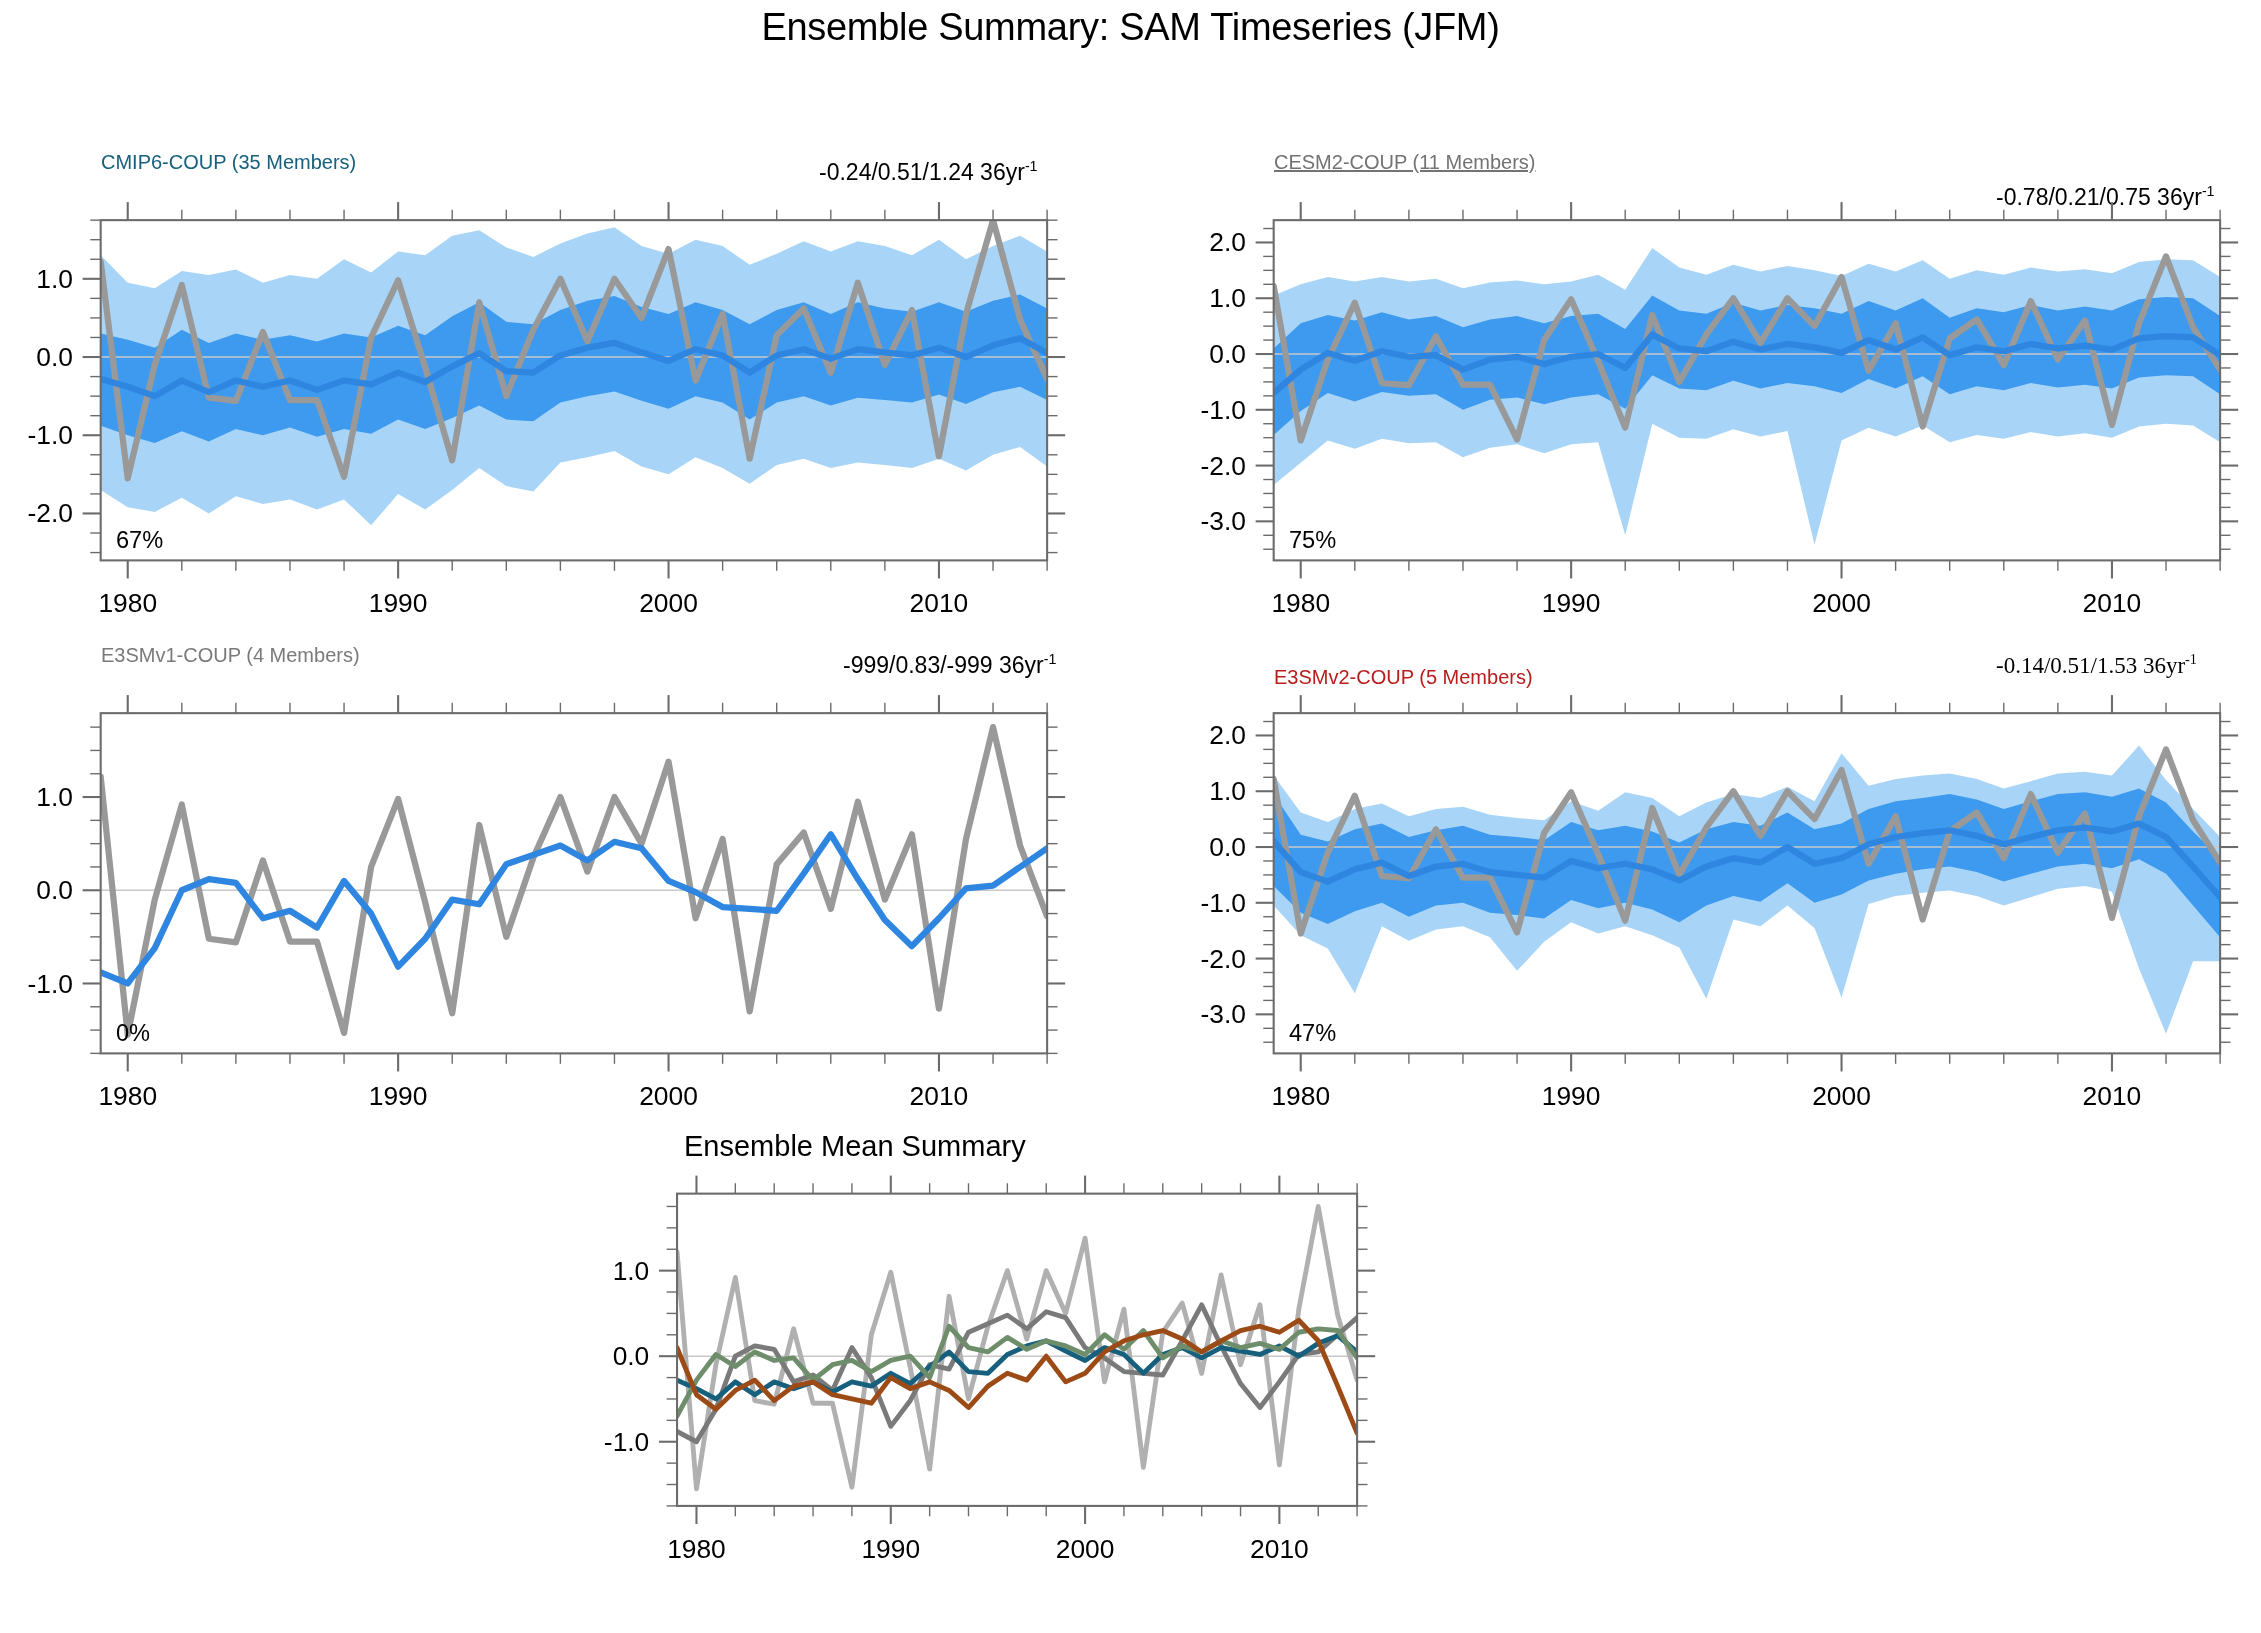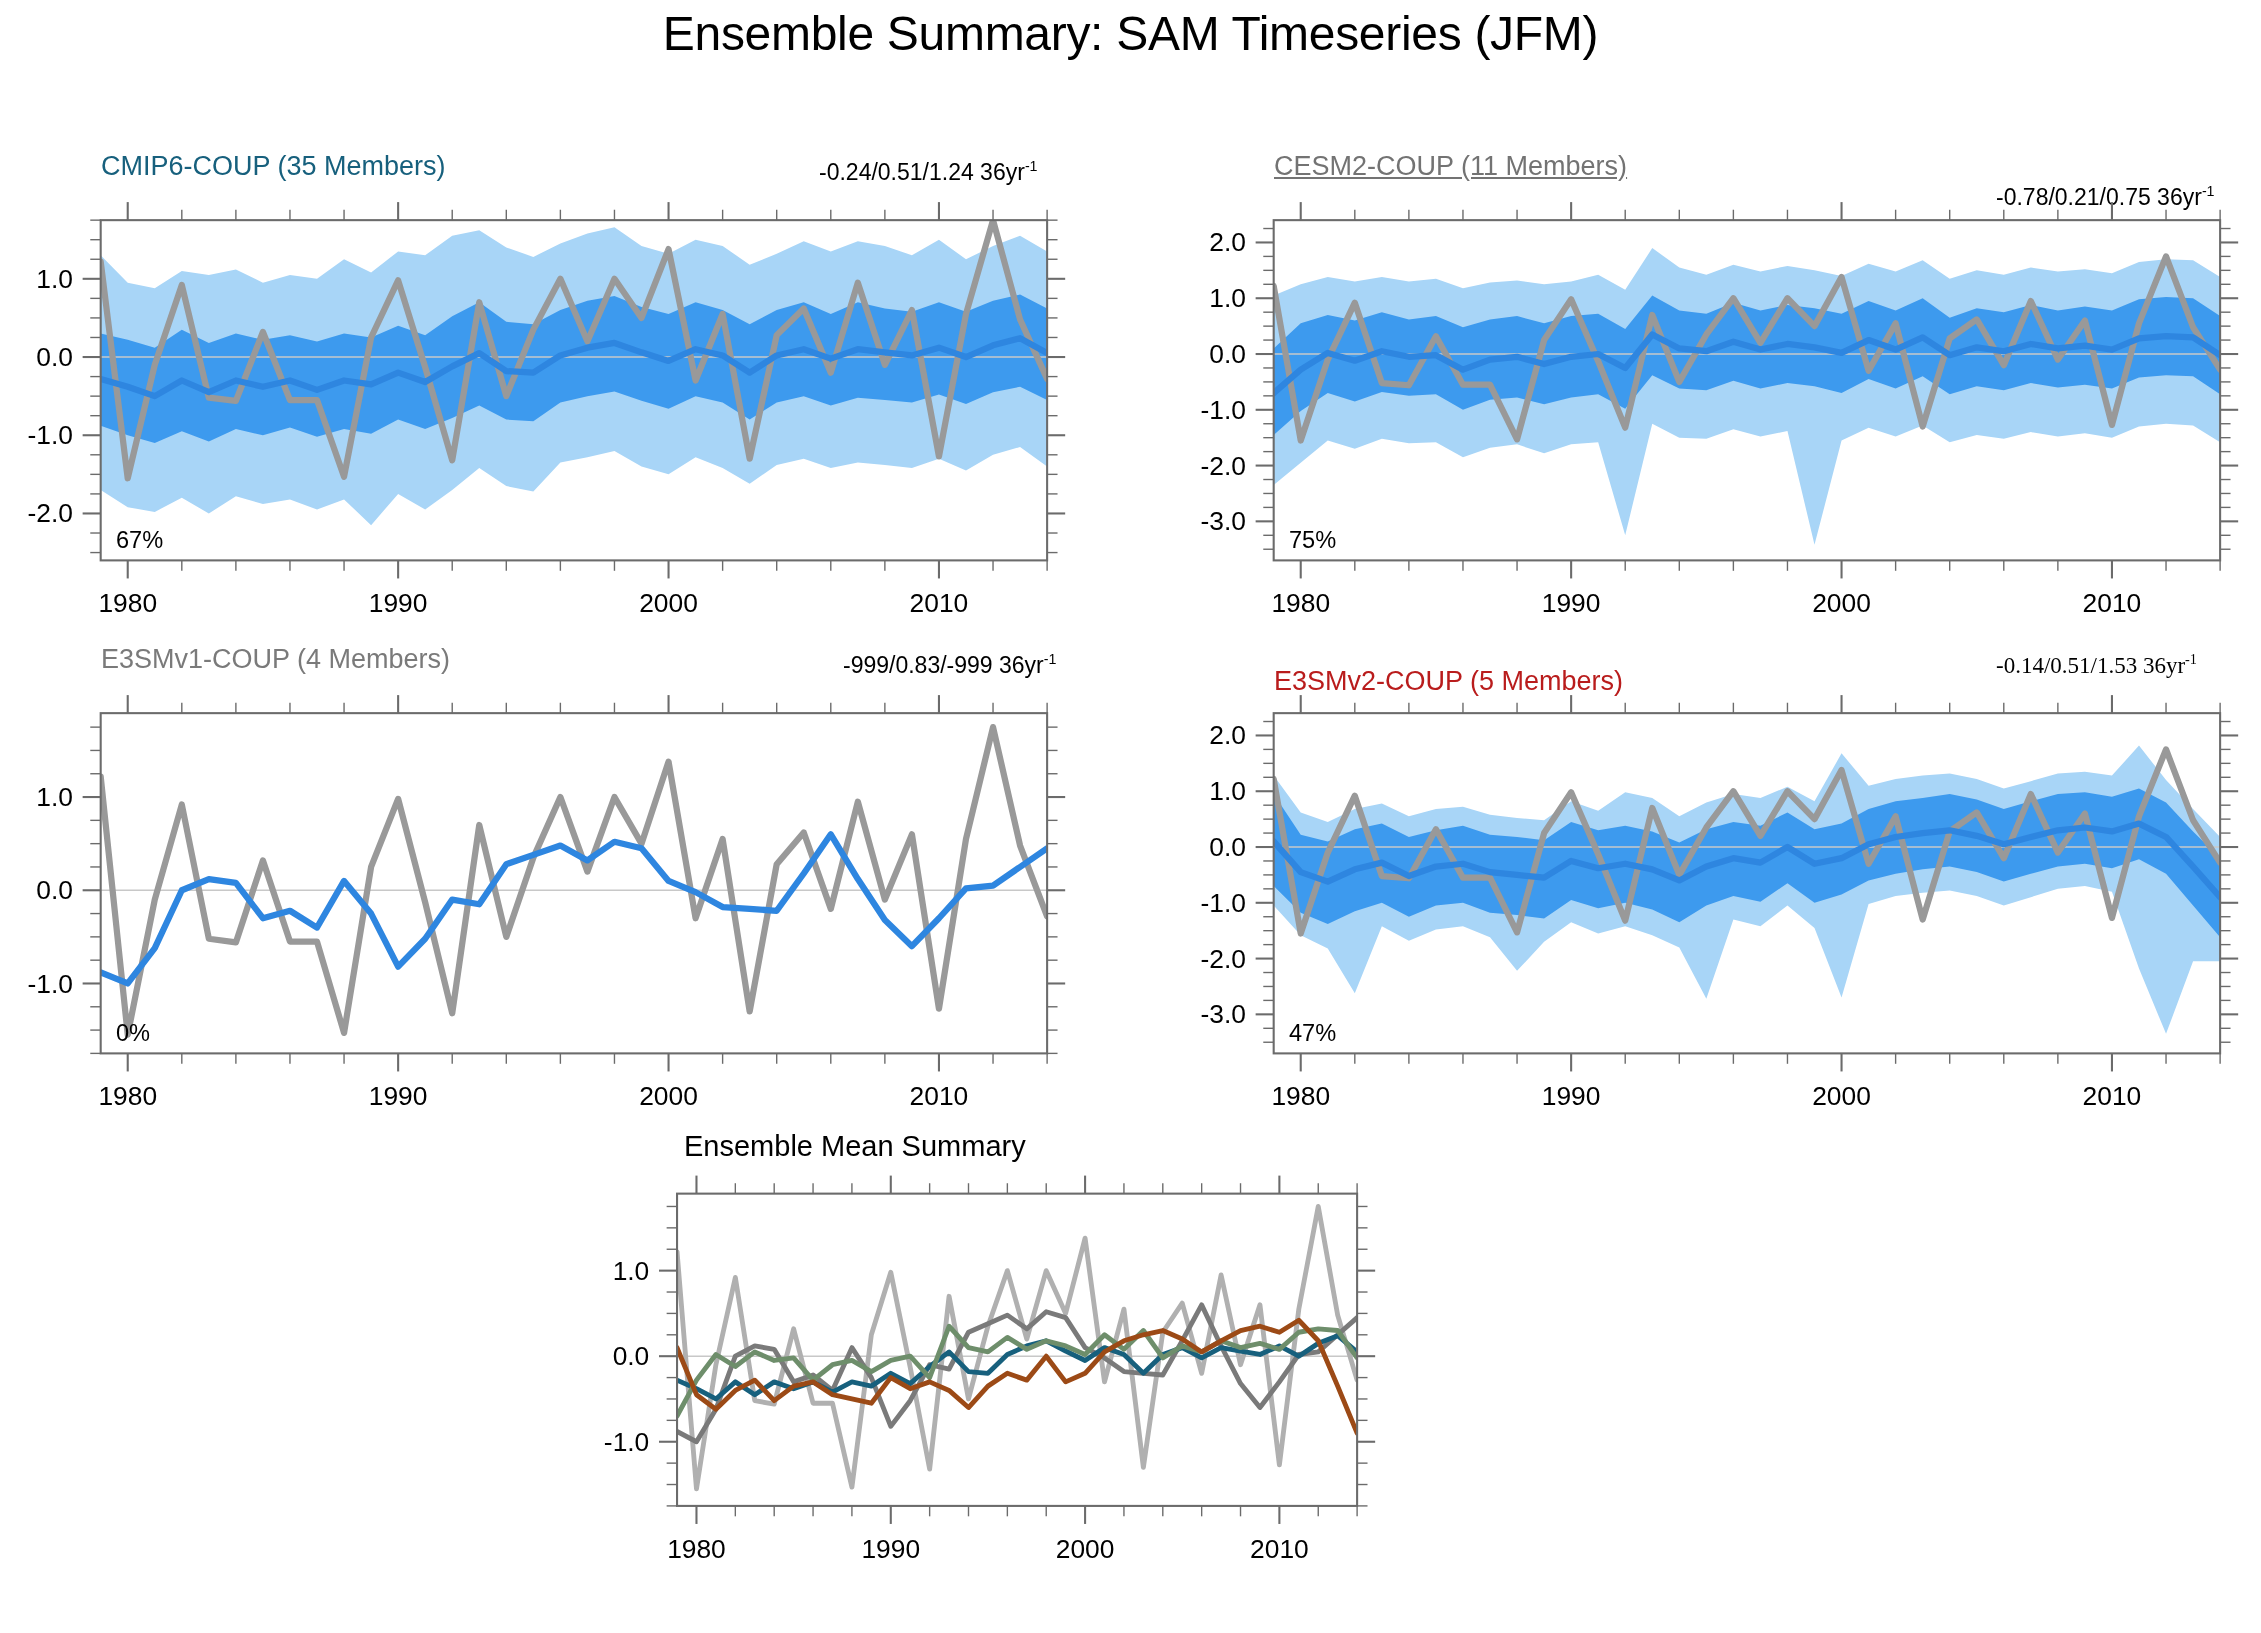--- a/index.html
+++ b/index.html
@@ -1,21 +1,21 @@
 <!DOCTYPE html>
 <html style="font-size:11px"><head>
 <meta charset="utf-8">
 <style>
   html,body{margin:0;padding:0;background:#fff;}
   body{width:2261px;height:1634px;font-family:"Liberation Sans",sans-serif;position:relative;overflow:hidden;}
   .fig{position:absolute;inset:0;}
-  #main-title{position:absolute;left:0;right:0;top:5.6px;text-align:center;font-size:48px;color:#000;letter-spacing:-0.3px;}
+  #main-title{position:absolute;left:0;right:0;top:5.6px;text-align:center;font-size:38px;color:#000;letter-spacing:-0.3px;}
   #sub-title{position:absolute;left:0;right:0;top:83px;text-align:center;font-size:26px;color:#9a9a9a;}
   .panel{position:absolute;}
-  .panel-title{position:absolute;font-size:27px;white-space:nowrap;}
+  .panel-title{position:absolute;font-size:20px;white-space:nowrap;}
   .panel-trend{position:absolute;font-size:23px;color:#000;white-space:nowrap;}
   .sup{font-size:0.62em;vertical-align:super;}
   .ylab{font-size:38px;fill:#000;}
   .xlab{font-size:38px;fill:#000;}
   .pct{font-size:34px;fill:#000;}
   .center-title{position:absolute;font-size:29px;color:#000;white-space:nowrap;}
   svg{display:block;overflow:visible;}
 </style>
 </head>
 <body>

